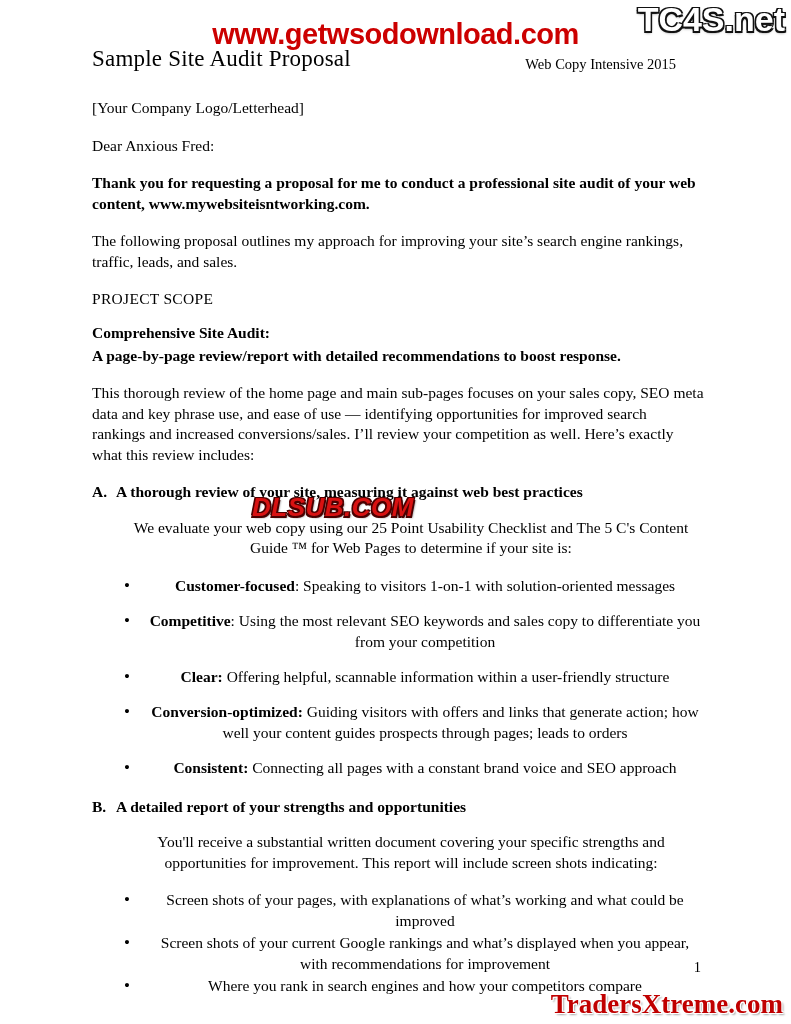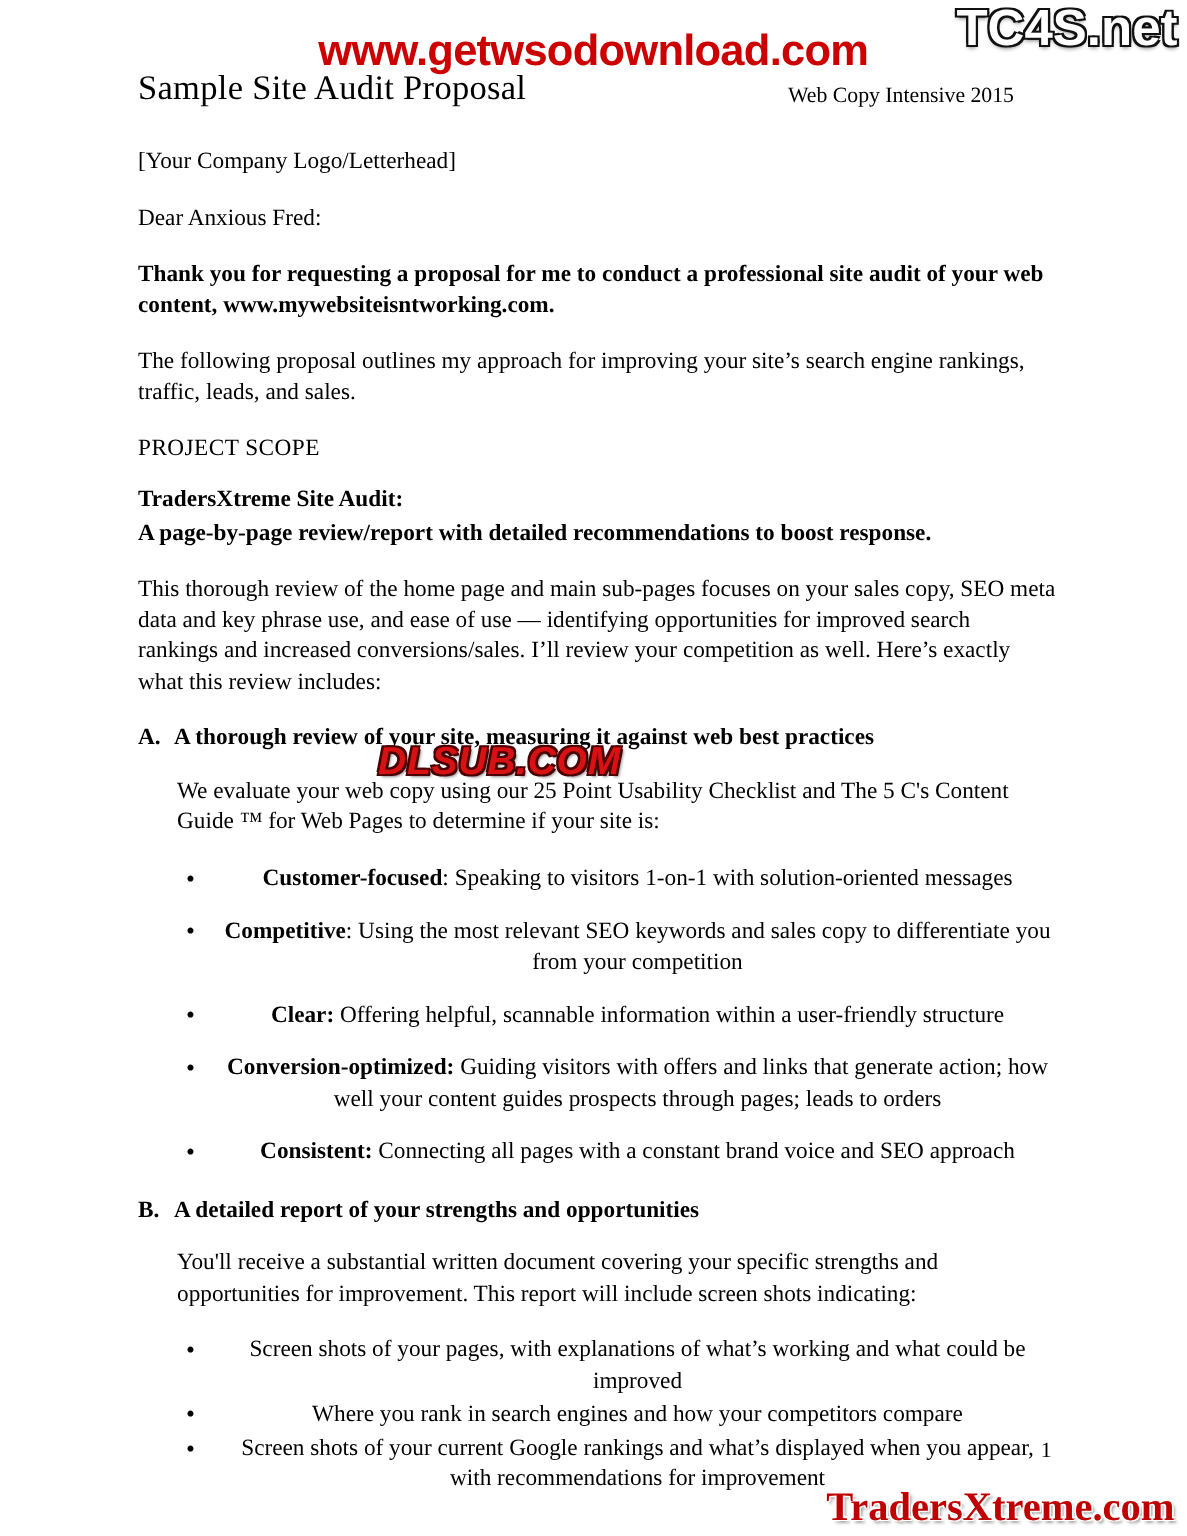--- a/index.html
+++ b/index.html
@@ -112,21 +112,21 @@
   p { margin: 0 0 17px 0; }
   .bold { font-weight: bold; }
   .scope-head { font-weight: normal; letter-spacing: 0.3px; margin-bottom: 13px; }
   .tight { margin-bottom: 3px; }
   .sec-label {
     font-weight: bold;
     display: flex;
     margin: 0 0 15px 0;
   }
   .sec-letter { width: 24px; flex: 0 0 24px; }
-  .indent { margin-left: 26px; }
+  .indent { margin-left: 26px; text-align: center; }
   ul.bullets {
     list-style: none;
     margin: 0 0 0 0;
     padding: 0 0 0 26px;
   }
   ul.bullets > li {
     position: relative;
     padding-left: 28px;
     margin-bottom: 15px;
     text-align: center;
@@ -167,21 +167,21 @@
     <p>[Your Company Logo/Letterhead]</p>
 
     <p>Dear Anxious Fred:</p>
 
     <p class="bold">Thank you for requesting a proposal for me to conduct a professional site audit of your web content, www.mywebsiteisntworking.com.</p>
 
     <p>The following proposal outlines my approach for improving your site’s search engine rankings, traffic, leads, and sales.</p>
 
     <p class="scope-head">PROJECT SCOPE</p>
 
-    <p class="bold tight">TradersXtreme Site Audit:</p>
+    <p class="bold tight">Comprehensive Site Audit:</p>
     <p class="bold">A page-by-page review/report with detailed recommendations to boost response.</p>
 
     <p>This thorough review of the home page and main sub-pages focuses on your sales copy, SEO meta data and key phrase use, and ease of use — identifying opportunities for improved search rankings and increased conversions/sales. I’ll review your competition as well. Here’s exactly what this review includes:</p>
 
     <div class="sec-label">
       <span class="sec-letter">A.</span>
       <span>A thorough review of your site, measuring it against web best practices</span>
     </div>
 
     <p class="indent">We evaluate your web copy using our 25 Point Usability Checklist and The 5 C's Content Guide ™ for Web Pages to determine if your site is:</p>
@@ -209,24 +209,24 @@
       <span>A detailed report of your strengths and opportunities</span>
     </div>
 
     <p class="indent">You'll receive a substantial written document covering your specific strengths and opportunities for improvement. This report will include screen shots indicating:</p>
 
     <ul class="bullets tightlist">
       <li>
         <span>Screen shots of your pages, with explanations of what’s working and what could be improved</span>
       </li>
       <li>
+        <span>Screen shots of your current Google rankings and what’s displayed when you appear, with recommendations for improvement</span>
+      </li>
+      <li>
         <span>Where you rank in search engines and how your competitors compare</span>
       </li>
-      <li>
-        <span>Screen shots of your current Google rankings and what’s displayed when you appear, with recommendations for improvement</span>
-      </li>
     </ul>
 
   </div>
 
   <div class="page-num">1</div>
 
 </div>
 
 </body></html>

